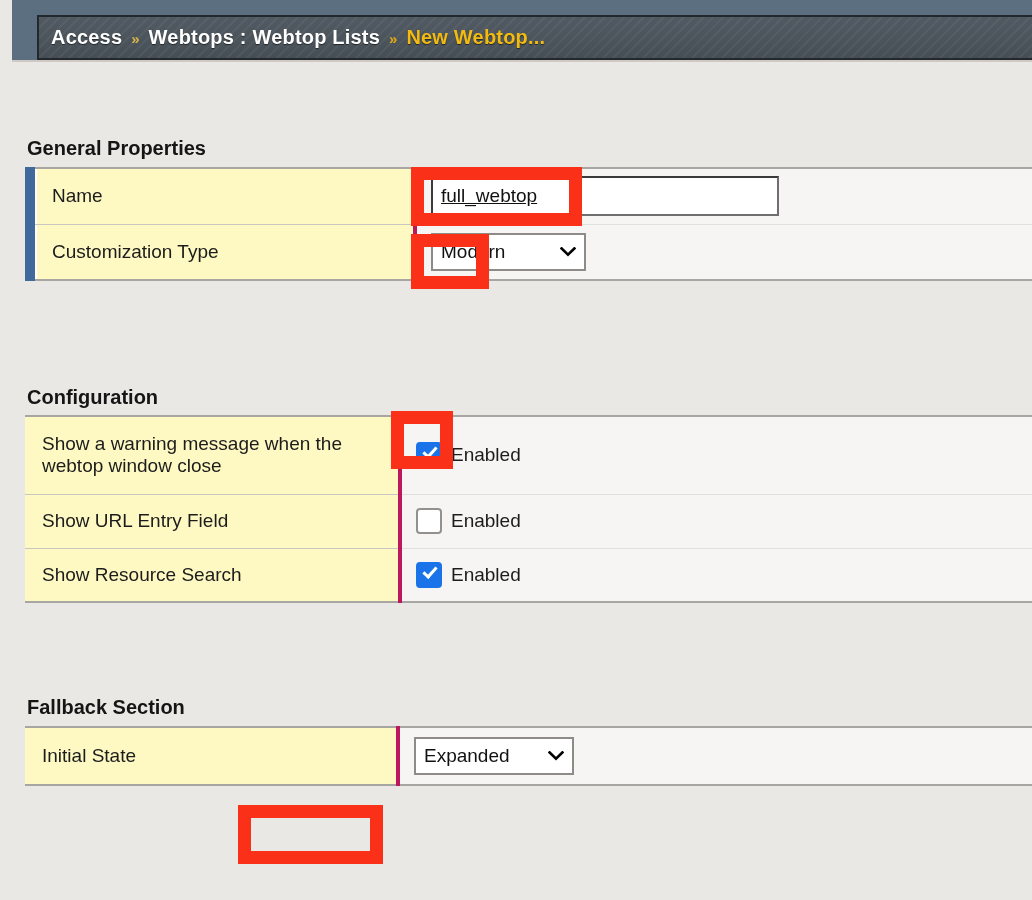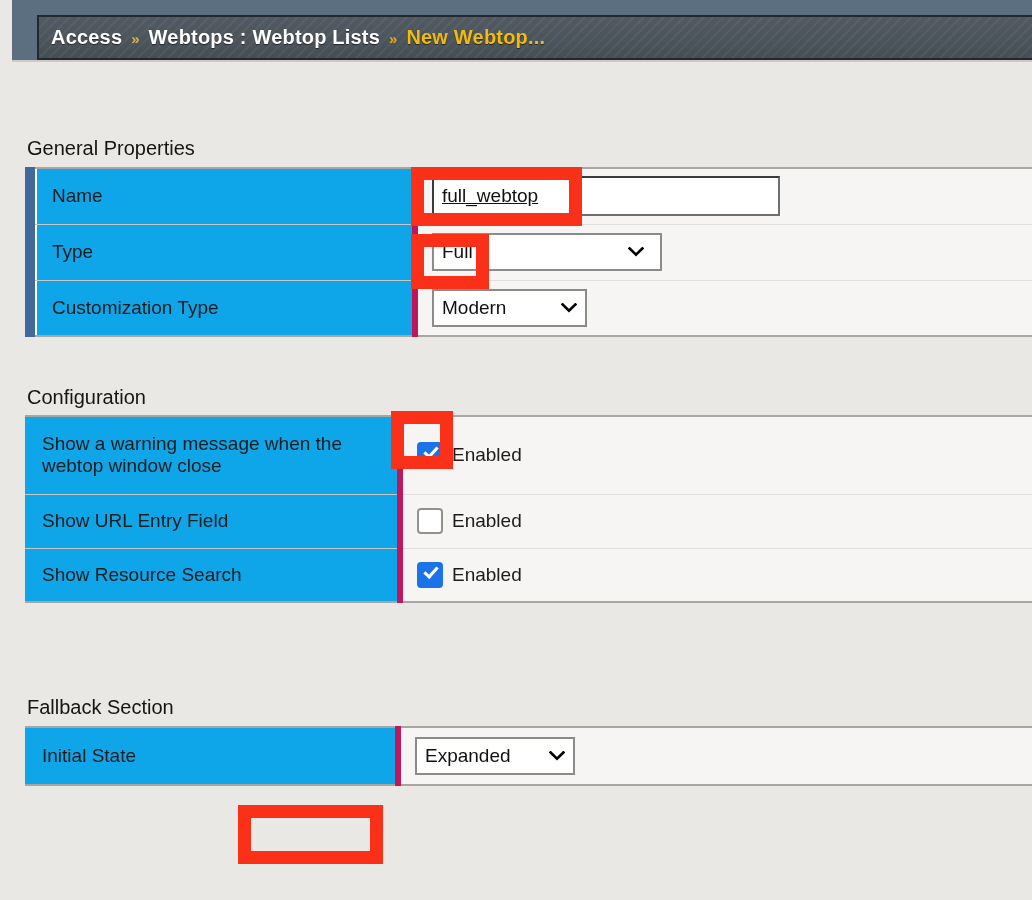--- a/index.html
+++ b/index.html
@@ -84,44 +84,44 @@
   #content {
     position: absolute;
     left: 0; top: 62px;
     width: 1032px;
     height: 838px;
     background: #e9e8e4;
   }
 
   .section-title {
     font-size: 20px;
-    font-weight: normal;
+    font-weight: bold;
     color: #151515;
     margin: 0;
     padding: 0;
   }
 
   
   .ptable {
     border-collapse: collapse;
     table-layout: fixed;
     background: #f6f5f3;
     font-size: 19px;
     border-top: 2px solid #a8a6a2;
     border-bottom: 2px solid #a8a6a2;
   }
   .ptable tr { height: 56px; }
   .ptable td {
     padding: 0;
     vertical-align: middle;
   }
   td.lbl {
-    background: #0ea5e9;
+    background: #fef9c3;
     border-bottom: 1px solid #c9c7c3;
-    border-right: 6px solid #be185d;
+    border-right: 4px solid #be185d;
     color: #1c1c1c;
     padding-left: 17px;
     padding-right: 8px;
     line-height: 1.18;
   }
   td.lbl.accent {
     border-left: 10px solid #41699c;
     box-shadow: inset 2px 0 0 #ffffff;
   }
   td.val {
@@ -272,33 +272,20 @@
           <col>
         </colgroup>
       <tbody>
         <tr>
           <td class="lbl accent">Name</td>
           <td class="val">
             <input class="txtinput" type="text" value="full_webtop" style="">
           </td>
         </tr>
         <tr>
-          <td class="lbl accent">Type</td>
-          <td class="val">
-            <div class="sel w-type">
-              <span class="selval">Full</span>
-              <span class="chev">
-                <svg width="16" height="10" viewBox="0 0 16 10" aria-hidden="true">
-                  <path d="M1.6 1.4 L8 7.6 L14.4 1.4" fill="none" stroke="#000" stroke-width="2.6" stroke-linecap="square"></path>
-                </svg>
-              </span>
-            </div>
-          </td>
-        </tr>
-        <tr>
           <td class="lbl accent">Customization Type</td>
           <td class="val">
             <div class="sel w-custom">
               <span class="selval">Modern</span>
               <span class="chev">
                 <svg width="16" height="10" viewBox="0 0 16 10" aria-hidden="true">
                   <path d="M1.6 1.4 L8 7.6 L14.4 1.4" fill="none" stroke="#000" stroke-width="2.6" stroke-linecap="square"></path>
                 </svg>
               </span>
             </div>

